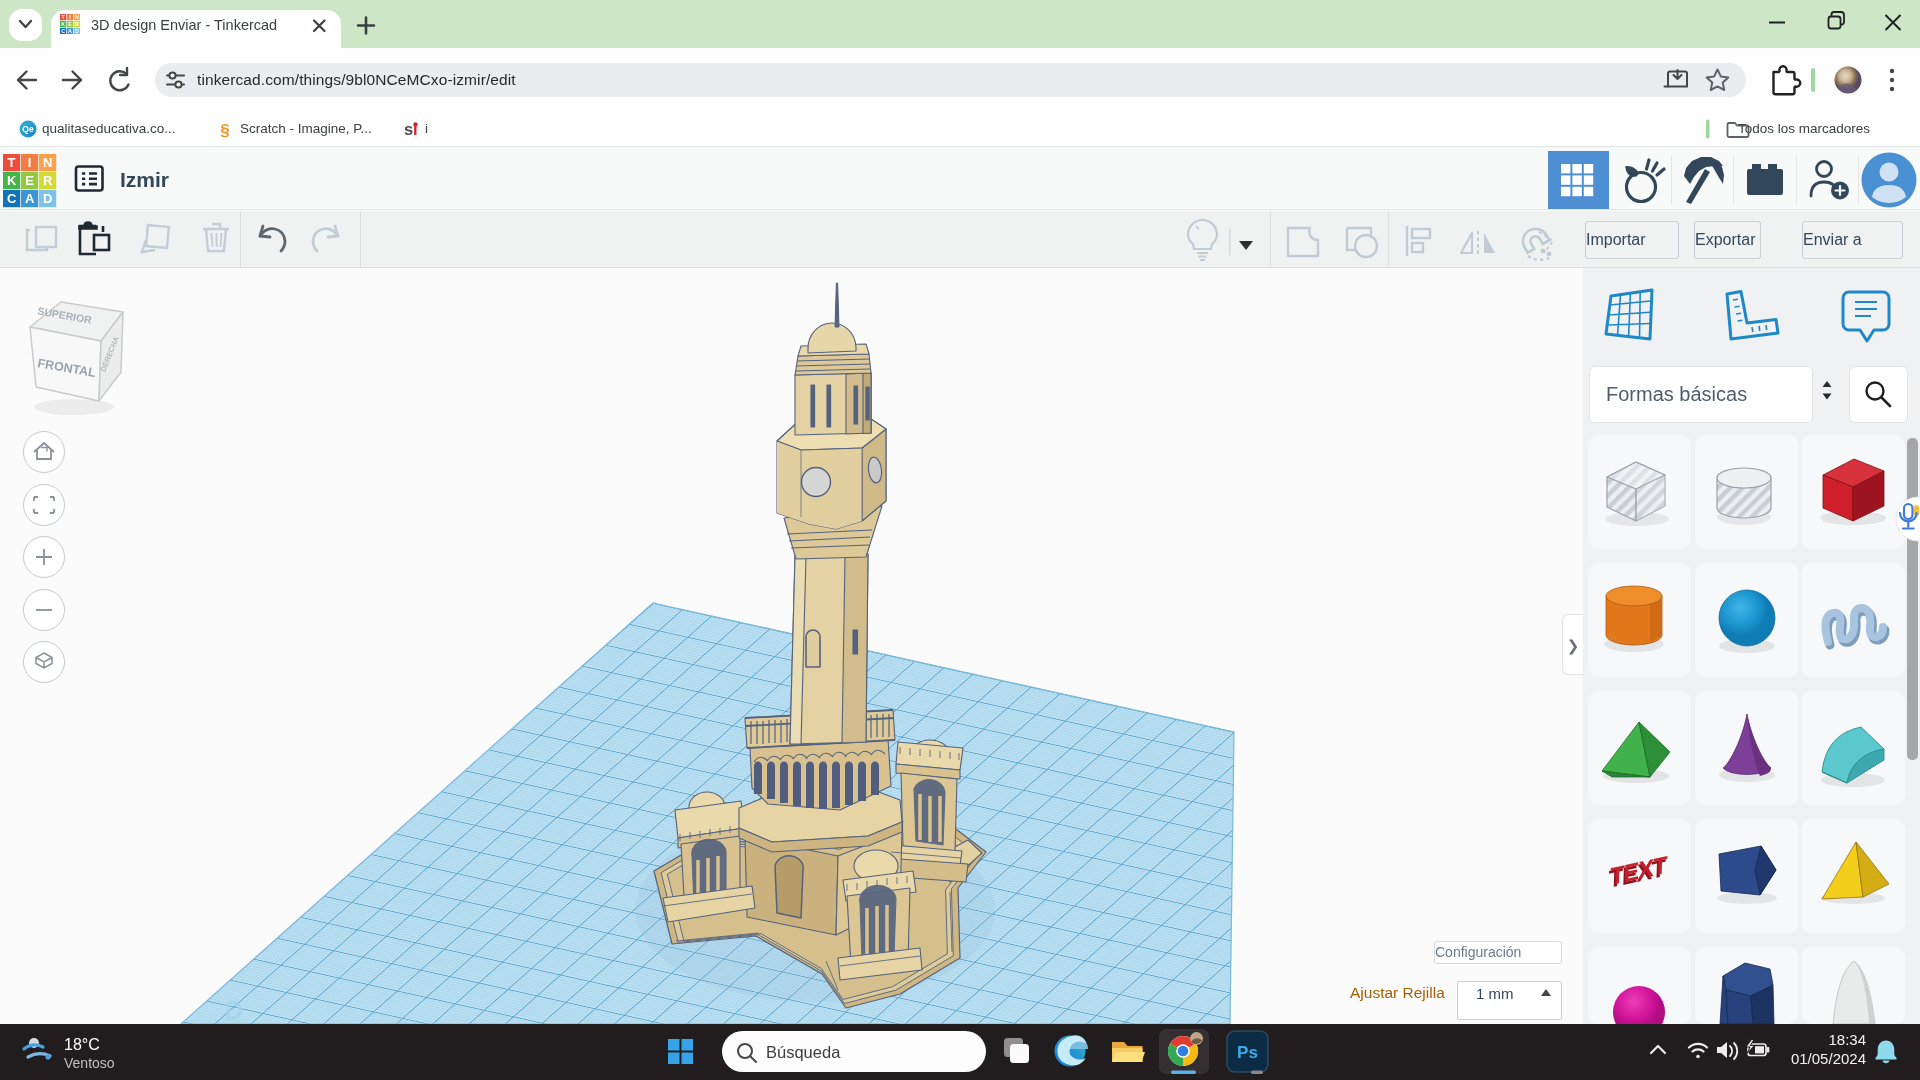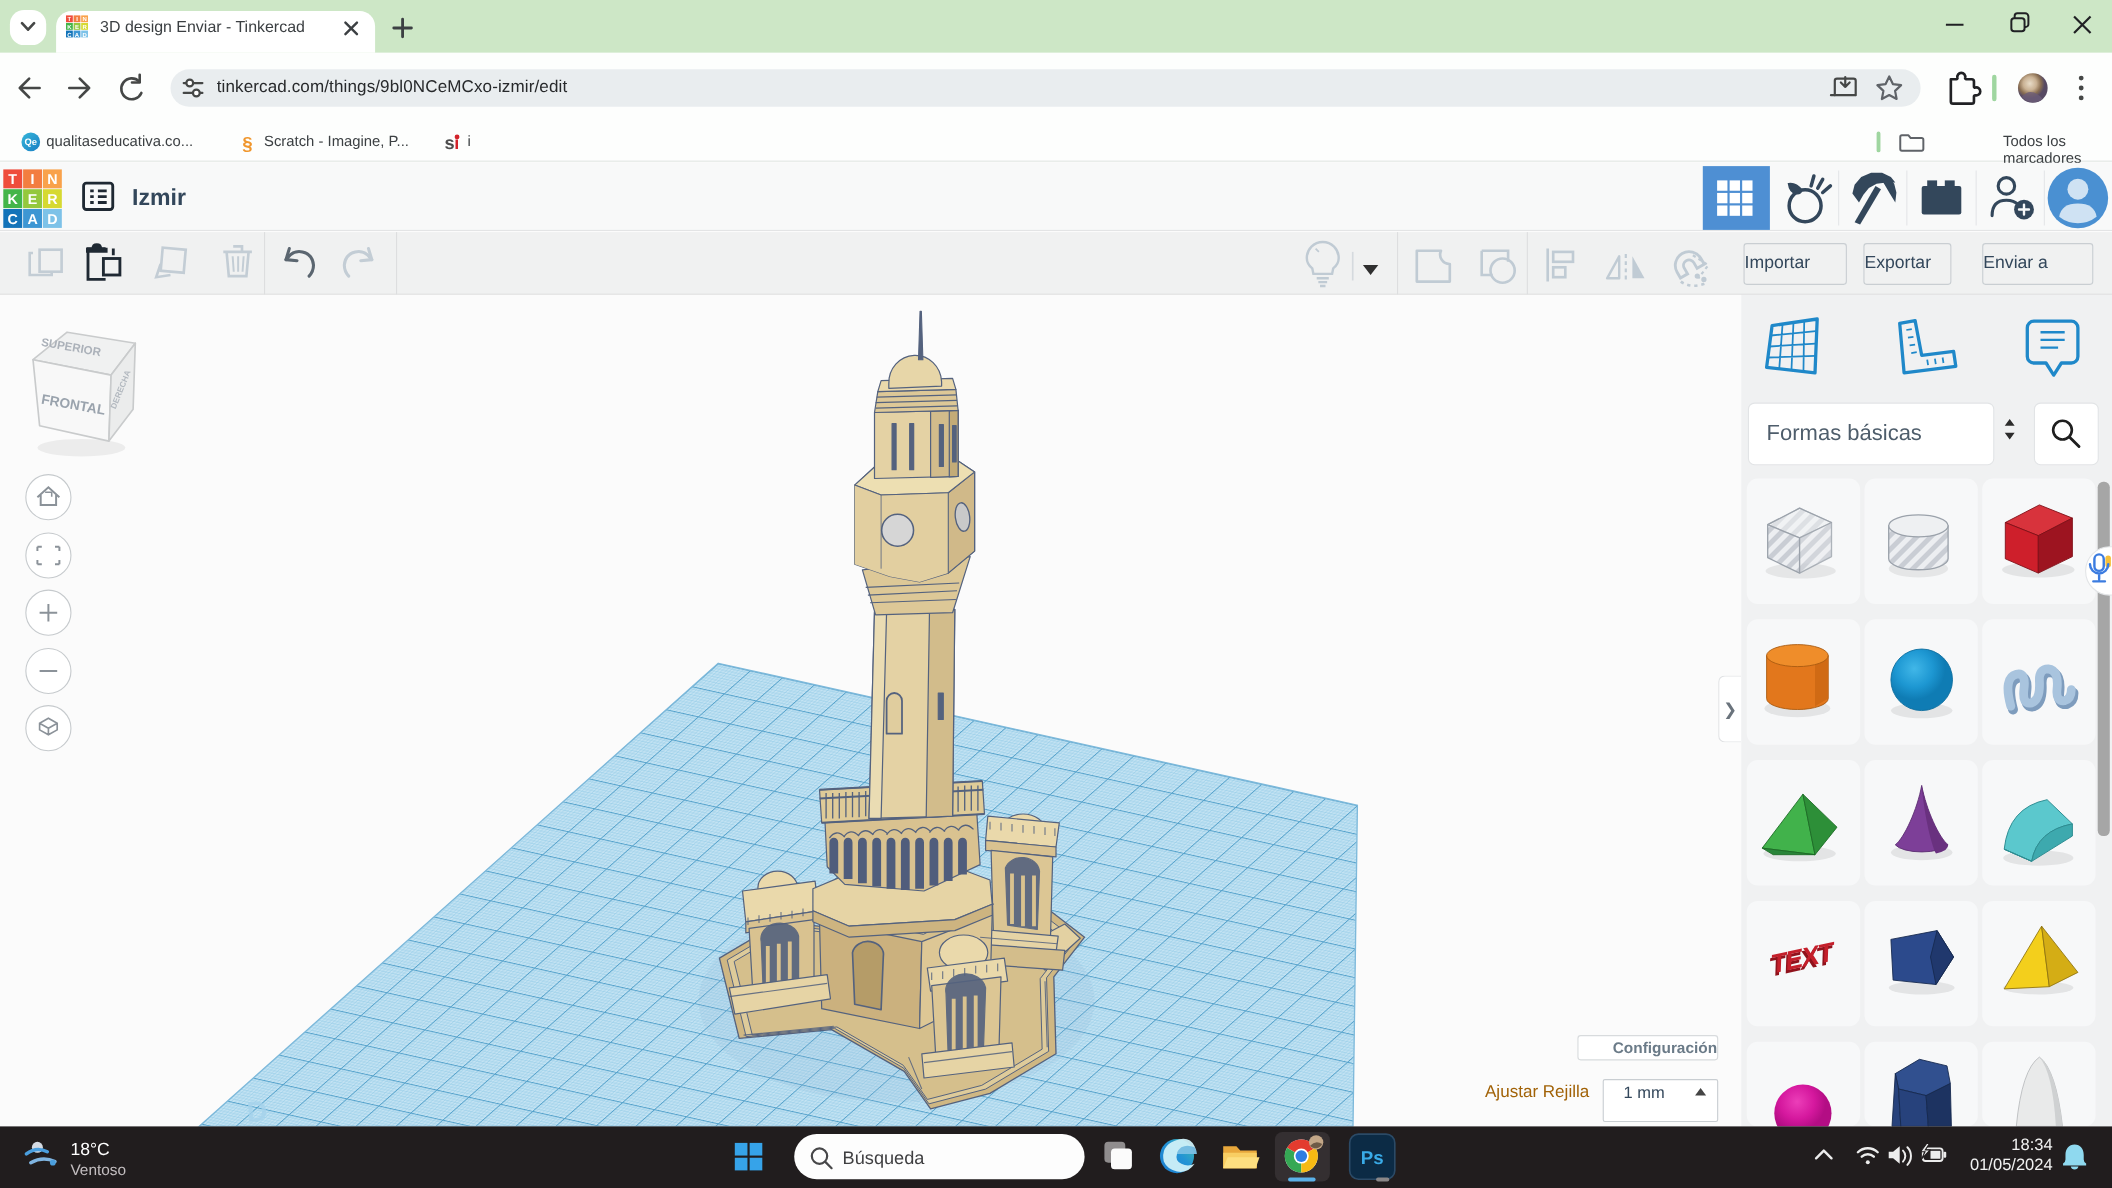--- a/index.html
+++ b/index.html
@@ -25,21 +25,21 @@
   #bluebtn { left:1548px; top:151px; width:61px; height:58px; background:#4e8fd3; }
   .hsep { top:155px; width:1px; height:50px; background:#e4e6e8; }
   
   #tktoolbar { left:0; top:211px; width:1920px; height:57px; background:#f0f1f1; border-bottom:1px solid #dcdddd; }
   .vsep { top:211px; width:1px; height:57px; background:#dddedf; }
   .tbtn { top:221px; height:38px; border:1px solid #c9ced2; border-radius:3px; color:#33475b;
           font-size:16px; text-align:left; line-height:36px; }
   
   #canvas { left:0; top:268px; width:1583px; height:756px; background:#fbfbfb; }
   #collapser { left:1562px; top:614px; width:21px; height:61px; background:#fff; border:1px solid #e0e2e4; border-right:none; border-radius:6px 0 0 6px; color:#6a737c; font-size:15px; line-height:61px; text-align:center;}
-  #configbtn { left:1434px; top:941px; width:128px; height:23px; background:#fff; border:1px solid #d8dbdd; border-radius:3px; color:#6b7b88; font-size:14px; text-align:right; line-height:21px;font-weight:bold; }
+  #configbtn { left:1434px; top:941px; width:128px; height:23px; background:#fff; border:1px solid #d8dbdd; border-radius:3px; color:#6b7b88; font-size:14px; text-align:left; line-height:21px; }
   #ajustar { left:1350px; top:984px; font-size:15.5px; color:#a16207; }
   #mmsel { left:1457px; top:981px; width:105px; height:39px; background:#fff; border:1px solid #c9ced2; border-radius:2px; font-size:15px; color:#33475b; line-height:23px; padding-left:18px; }
   
   #panel { left:1583px; top:268px; width:337px; height:756px; background:#f0f1f2; }
   #formas { left:1589px; top:366px; width:224px; height:57px; background:#fff; border:1px solid #e2e4e6; border-radius:6px; font-size:20px; color:#4e5d6b; line-height:55px; padding-left:16px; }
   #searchbox { left:1849px; top:366px; width:59px; height:57px; background:#fff; border:1px solid #e2e4e6; border-radius:6px; }
   #scrollthumb { left:1907px; top:438px; width:11px; height:322px; background:#a6a6a6; border-radius:5px; }
   
   #taskbar { left:0; top:1024px; width:1920px; height:56px; background:#211d1e; }
   #searchpill { left:722px; top:1031px; width:264px; height:41px; background:#fdfdfd; border-radius:21px; }
@@ -146,21 +146,21 @@
     <text x="225" y="136" font-size="17" font-weight="bold" fill="#f0962c" text-anchor="middle">§</text>
     <text x="404" y="135" font-size="16.5" font-weight="bold" fill="#4d4d4d">s</text>
     <text x="413" y="135" font-size="16.5" font-weight="bold" fill="#d2232a">i</text>
     <circle cx="415.5" cy="124.5" r="2.2" fill="#d2232a"></circle>
     <rect x="1706" y="119.5" width="3.5" height="19" rx="1.75" fill="#9fd6a0"></rect>
     <path d="M1729 123 h6 l2 2.5 h10 a1.5 1.5 0 0 1 1.5 1.5 v8.5 a1.5 1.5 0 0 1 -1.5 1.5 h-18 a1.5 1.5 0 0 1 -1.5 -1.5 v-11 a1.5 1.5 0 0 1 1.5 -1.5 z" fill="none" stroke="#5f6368" stroke-width="1.8" stroke-linejoin="round"></path>
   </svg>
   <div class="abs bktext" style="left:42px;">qualitaseducativa.co...</div>
   <div class="abs bktext" style="left:240px;">Scratch - Imagine, P...</div>
   <div class="abs bktext" style="left:425px;">i</div>
-  <div class="abs bktext" style="left:1821px;">Todos los marcadores</div>
+  <div class="abs bktext" style="left:1738px;">Todos los marcadores</div>
 
   <div id="tkheader" class="abs"></div>
   <div id="izmir" class="abs">Izmir</div>
   <div id="bluebtn" class="abs"></div>
   <div class="abs hsep" style="left:1671px;"></div>
   <div class="abs hsep" style="left:1733px;"></div>
   <div class="abs hsep" style="left:1796px;"></div>
   <div class="abs hsep" style="left:1858px;"></div>
   <svg class="abs" style="left:0;top:148px;" width="1920" height="62" viewBox="0 148 1920 62">
 
@@ -233,21 +233,21 @@
     <circle cx="1889" cy="172" r="9.5" fill="#cfe2f3"></circle>
     <path d="M1872 197 q2 -12 17 -12 q15 0 17 12 a27.5 27.5 0 0 1 -34 0z" fill="#cfe2f3"></path>
   </svg>
 
   <div id="tktoolbar" class="abs"></div>
   <div class="abs vsep" style="left:240px;"></div>
   <div class="abs vsep" style="left:360px;"></div>
   <div class="abs vsep" style="left:1270px;"></div>
   <div class="abs vsep" style="left:1388px;"></div>
   <div class="abs tbtn" style="left:1585px; width:94px;">Importar</div>
-  <div class="abs tbtn" style="left:1694px; width:80px;">Exportar</div>
+  <div class="abs tbtn" style="left:1694px; width:67px;">Exportar</div>
   <div class="abs tbtn" style="left:1802px; width:101px;">Enviar a</div>
   <svg class="abs" style="left:0;top:211px;" width="1920" height="57" viewBox="0 211 1920 57">
 
     <g fill="none" stroke="#c3cdd5" stroke-width="2.4">
       <path d="M30 230 h-3 v20 h20 v-3"></path>
       <rect x="36" y="227" width="20" height="20"></rect>
     </g>
 
     <g fill="none" stroke="#1f2933" stroke-width="2.6">
       <path d="M96 226 h-16 v28 h16 M103 226 v6"></path>

